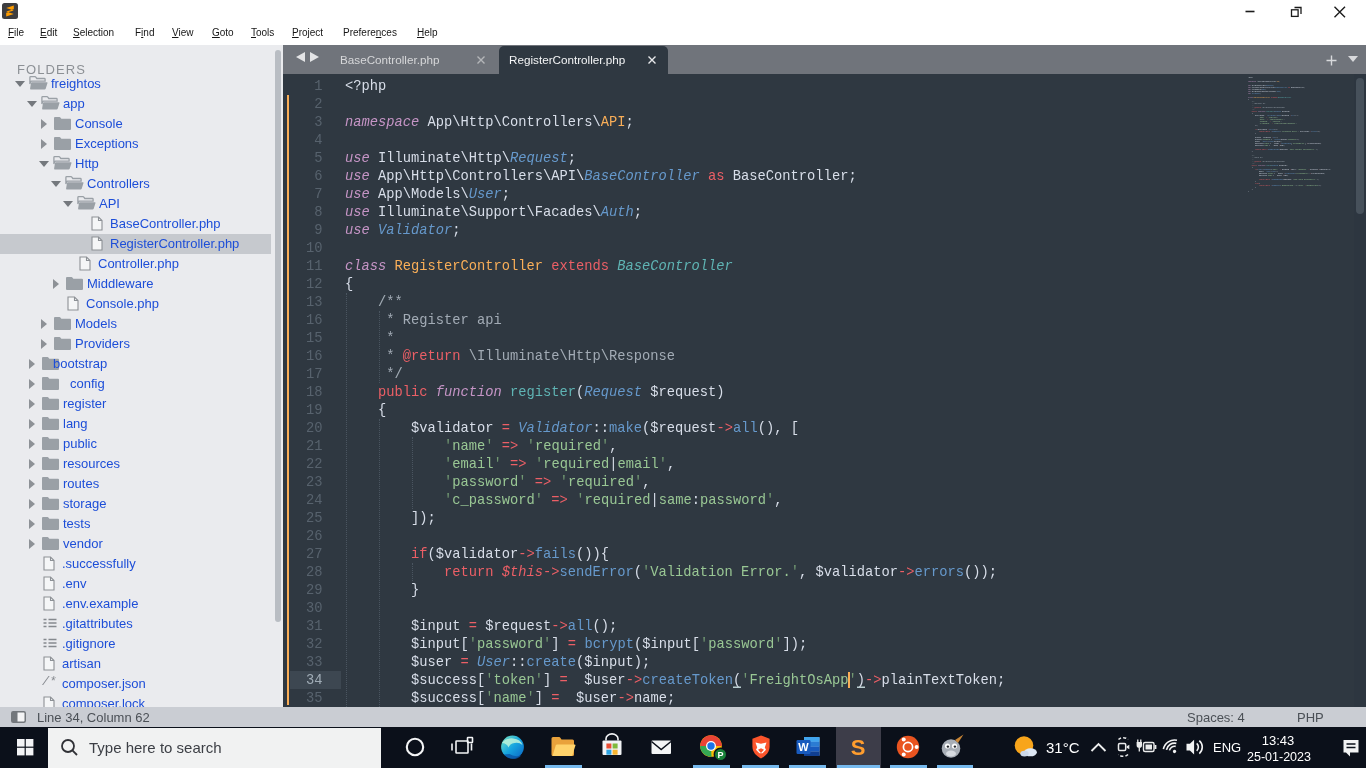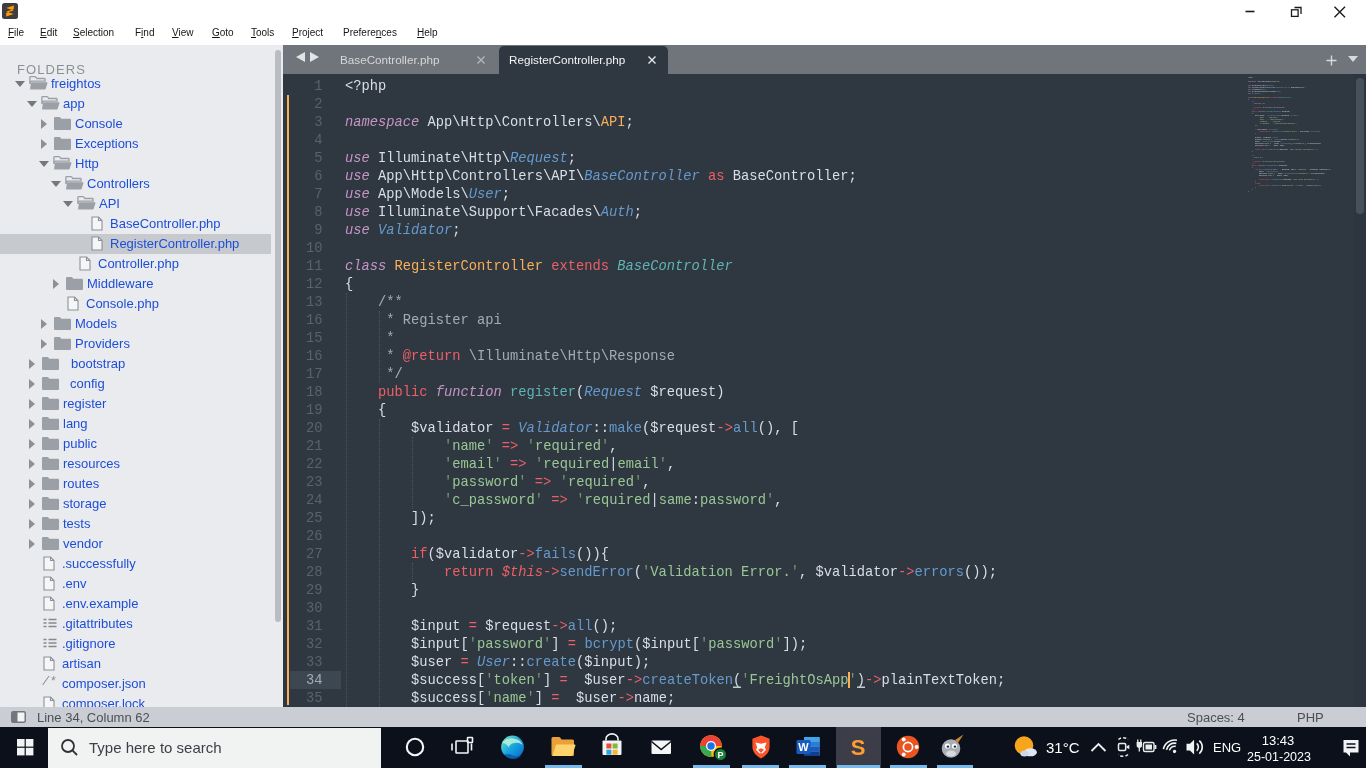--- a/index.html
+++ b/index.html
@@ -145,21 +145,21 @@
 <div class="abs trow" style="left:75px;top:269px">Models</div>
 <div class="abs tri-r" style="left:41px;top:294px"></div>
 <svg class="abs" style="left:54px;top:292px" width="17" height="13" viewBox="0 0 17 13">
       <path d="M0 1 Q0 0 1 0 L5.6 0 Q6.1 0 6.4 0.4 L7.4 1.8 L16 1.8 Q17 1.8 17 2.8 L17 12 Q17 13 16 13 L1 13 Q0 13 0 12 Z" fill="#9aa0a6"></path>
     </svg>
 <div class="abs trow" style="left:75px;top:289px">Providers</div>
 <div class="abs tri-r" style="left:29px;top:314px"></div>
 <svg class="abs" style="left:42px;top:312px" width="17" height="13" viewBox="0 0 17 13">
       <path d="M0 1 Q0 0 1 0 L5.6 0 Q6.1 0 6.4 0.4 L7.4 1.8 L16 1.8 Q17 1.8 17 2.8 L17 12 Q17 13 16 13 L1 13 Q0 13 0 12 Z" fill="#9aa0a6"></path>
     </svg>
-<div class="abs trow" style="left:71px;top:309px">bootstrap</div>
+<div class="abs trow" style="left:53px;top:309px">bootstrap</div>
 <div class="abs tri-r" style="left:29px;top:334px"></div>
 <svg class="abs" style="left:42px;top:332px" width="17" height="13" viewBox="0 0 17 13">
       <path d="M0 1 Q0 0 1 0 L5.6 0 Q6.1 0 6.4 0.4 L7.4 1.8 L16 1.8 Q17 1.8 17 2.8 L17 12 Q17 13 16 13 L1 13 Q0 13 0 12 Z" fill="#9aa0a6"></path>
     </svg>
 <div class="abs trow" style="left:70px;top:329px">config</div>
 <div class="abs tri-r" style="left:29px;top:354px"></div>
 <svg class="abs" style="left:42px;top:352px" width="17" height="13" viewBox="0 0 17 13">
       <path d="M0 1 Q0 0 1 0 L5.6 0 Q6.1 0 6.4 0.4 L7.4 1.8 L16 1.8 Q17 1.8 17 2.8 L17 12 Q17 13 16 13 L1 13 Q0 13 0 12 Z" fill="#9aa0a6"></path>
     </svg>
 <div class="abs trow" style="left:63px;top:349px">register</div>

